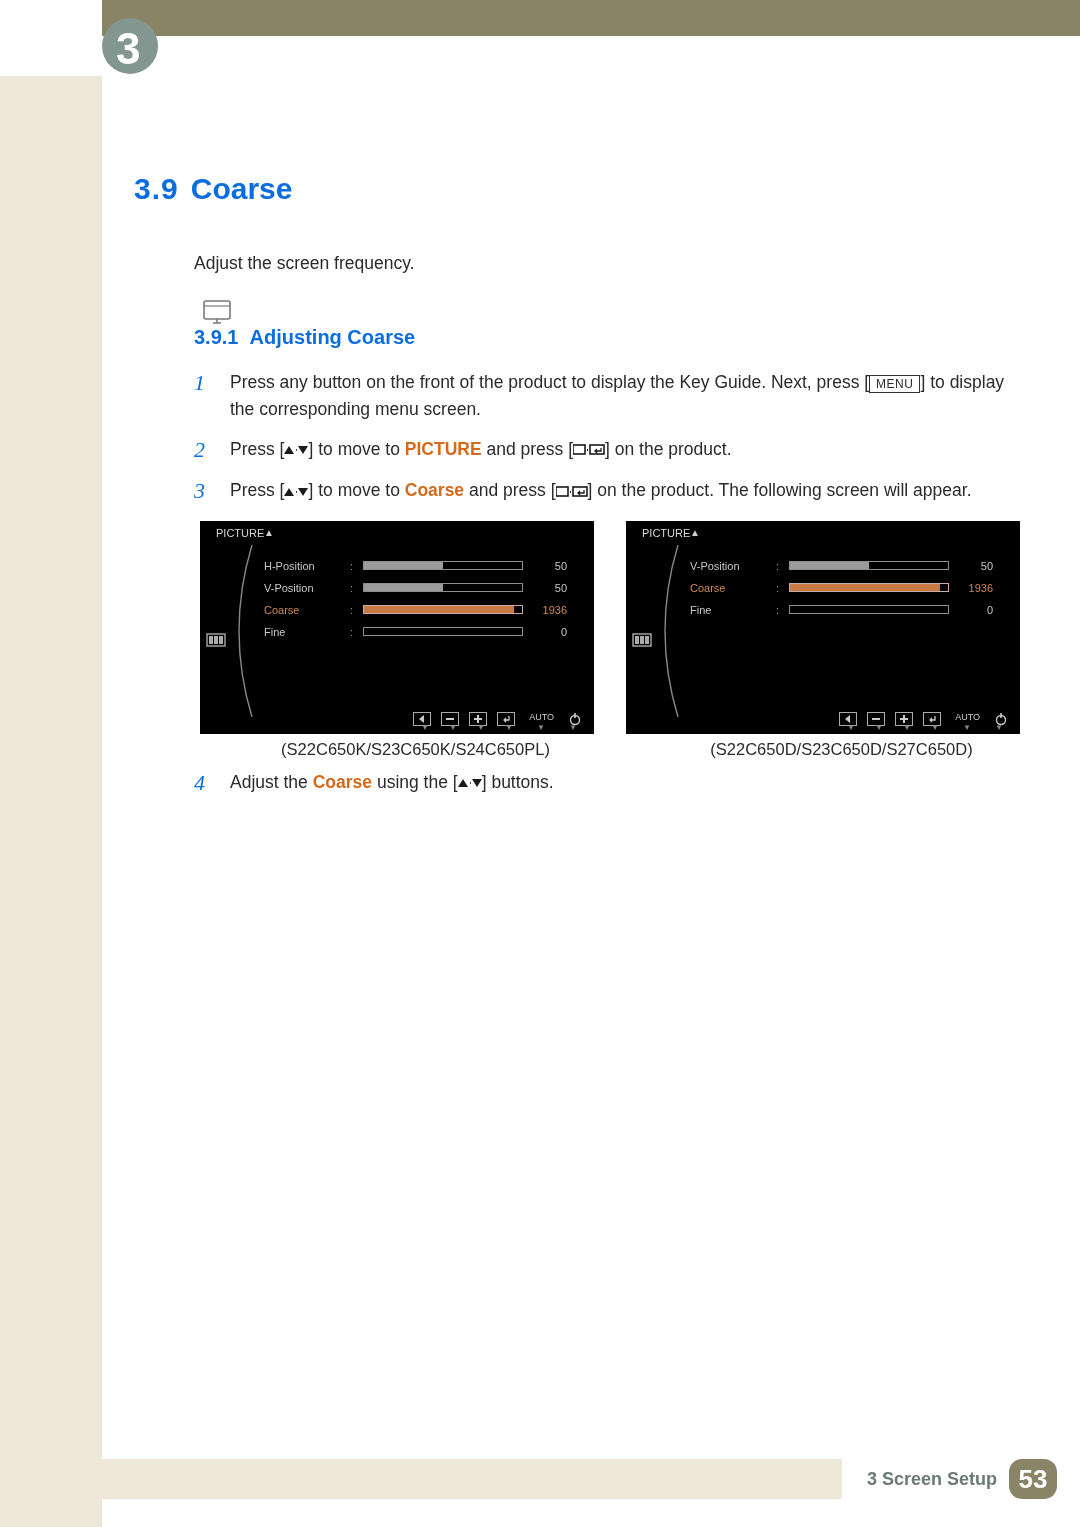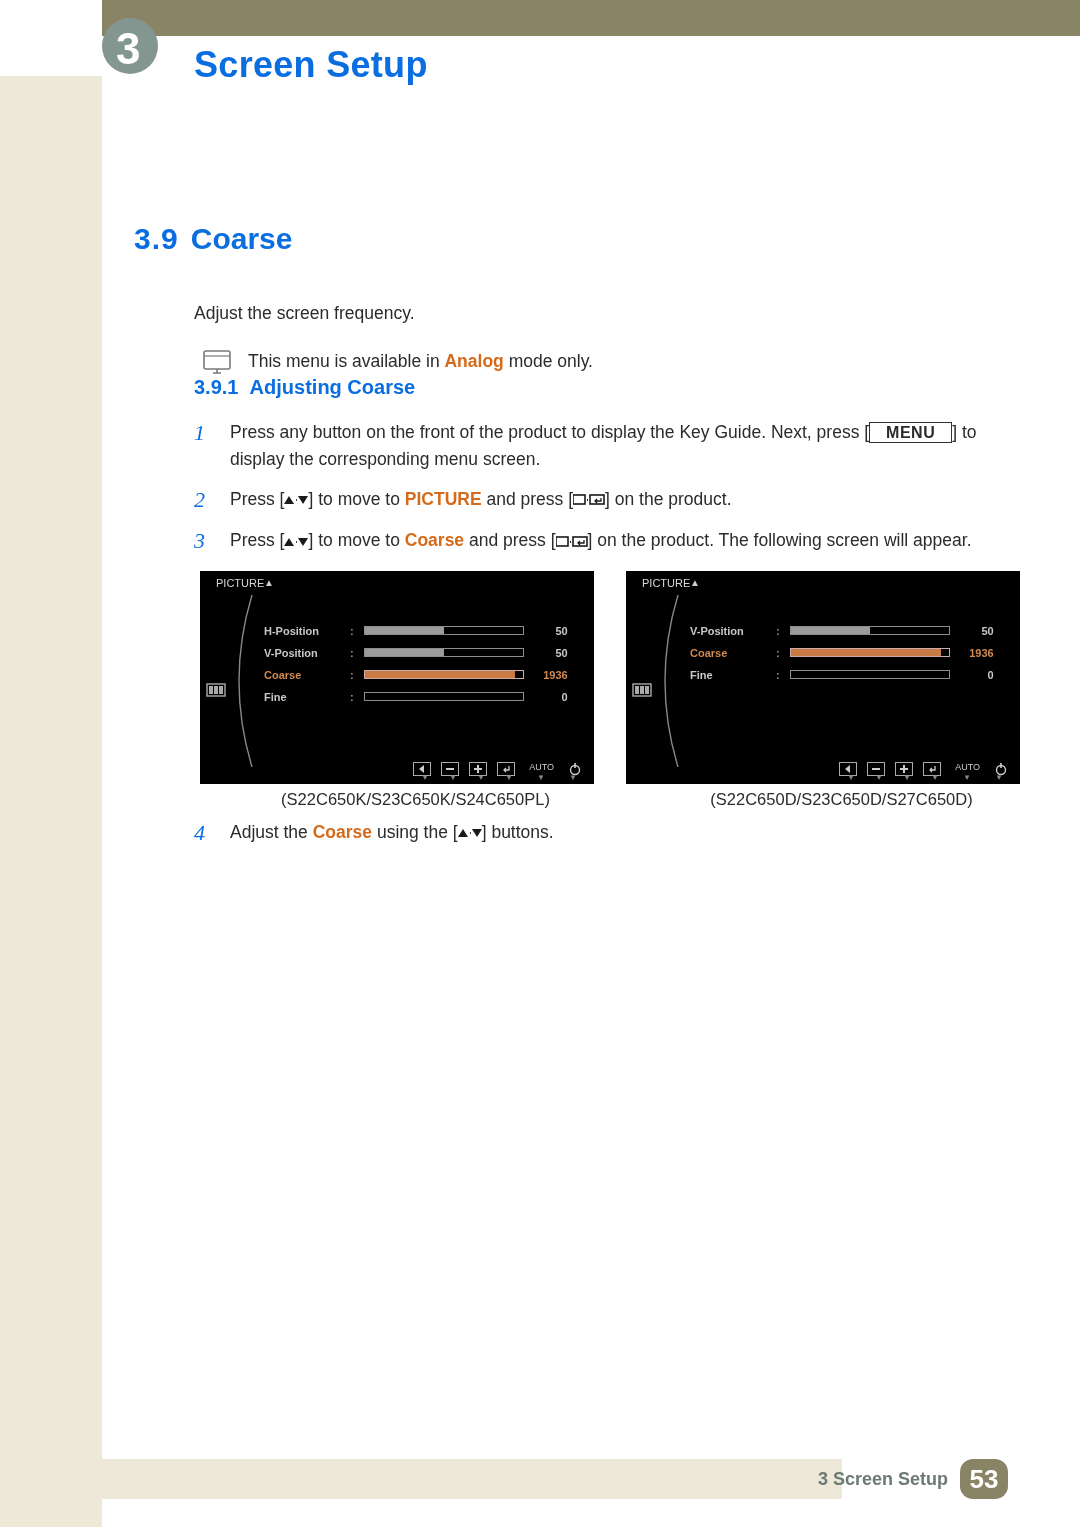--- a/index.html
+++ b/index.html
@@ -29,91 +29,87 @@
 
   .orange { color:#d46a1a; font-weight:600; }
 
   .sub-head { color:#0a6ee0; font-size:20px; font-weight:600; margin-left:0; }
 
   ol.steps { list-style:none; margin-top:20px; }
   ol.steps > li { display:flex; gap:18px; margin-bottom:14px; }
   .step-num { color:#0a6ee0; font-size:22px; font-style:italic; font-family:"Times New Roman",serif; width:18px; flex-shrink:0; line-height:1.25; }
   .step-text { flex:1; }
 
-  .kbd { border:1.5px solid #333; padding:1px 16px; font-size:16px; font-weight:bold; font-family:Arial; letter-spacing:.5px; }
+  .kbd { border:1.5px solid #333; padding:1px 6px; font-size:12px; font-weight:normal; font-family:Arial; letter-spacing:.5px; }
   .isvg { display:inline-block; vertical-align:middle; }
   .isvg svg { display:block; }
 
   .osd-row { display:flex; gap:32px; margin:16px 0 6px 6px; }
   .osd-col { display:flex; flex-direction:column; align-items:center; gap:6px; }
   .osd { width:394px; height:213px; background:#000; color:#c8c8c8; font-size:11px; position:relative; font-family:Arial; }
   .osd-title { position:absolute; top:6px; left:16px; font-size:11px; color:#d8d8d8; }
   .osd-top-arrow { position:absolute; top:6px; left:64px; color:#cfcfcf; font-size:10px; }
   .osd-curve { position:absolute; top:24px; left:22px; width:36px; height:172px; }
   .osd-curve svg { width:36px; height:172px; }
   .osd-side-icon { position:absolute; top:112px; left:6px; width:20px; height:14px; }
   .osd-side-icon svg { width:20px; height:14px; }
-  .osd-items { position:absolute; top:49px; left:64px; right:12px;font-weight:bold; }
+  .osd-items { position:absolute; top:34px; left:64px; right:12px; }
   .osd-item { display:flex; align-items:center; height:22px; gap:8px; }
   .osd-label { width:78px; font-size:11px; }
   .osd-colon { color:#999; font-size:11px; margin-right:2px; }
   .osd-bar { height:9px; border:1px solid #8d8d8d; position:relative; flex:1; max-width:160px; }
   .osd-bar-fill { position:absolute; top:0; left:0; bottom:0; background:#9b9b9b; }
   .osd-bar.hi { border-color:#caa; }
   .osd-bar.hi .osd-bar-fill { background:#c97b46; }
   .osd-val { width:36px; text-align:right; font-size:11px; }
   .osd-val.hi { color:#d08a50; }
   .osd-label.hi { color:#d08a50; }
   .osd-btnrow { position:absolute; bottom:8px; right:12px; display:flex; gap:10px; align-items:flex-start; }
   .obtn { width:18px; height:14px; border:1px solid #aaa; display:flex; align-items:center; justify-content:center; }
   .obtn svg { width:10px; height:8px; }
   .osd-auto { font-size:9px; color:#ccc; padding:0 4px; }
   .osd-power { width:14px; height:14px; display:flex; align-items:center; justify-content:center; }
   .osd-dots { position:absolute; bottom:2px; right:12px; display:flex; gap:10px; }
   .osd-dots span { width:18px; text-align:center; color:#888; font-size:9px; }
   .osd-caption { color:#2b2b2b; font-size:16.5px;margin-left:37px; }
 
-  .footer { position:absolute; bottom:28px; left:102px; right:0; display:flex; justify-content:flex-end; align-items:center; padding-right:72px; gap:12px; }
+  .footer { position:absolute; bottom:28px; left:102px; right:0; display:flex; justify-content:flex-end; align-items:center; padding-right:23px; gap:12px; }
   .foot-band { position:absolute; bottom:28px; left:102px; width:740px; height:40px; background:#eee8d8; }
   .foot-chap { color:#6b7a73; font-size:18px; font-weight:600; }
   .foot-page-box { background:#8a8467; color:#fff; font-weight:bold; font-size:26px; width:48px; height:40px; display:flex; align-items:center; justify-content:center;border-radius:13px; }
 </style>
 </head>
 <body>
 
 <div class="page">
   <div class="top-band"></div>
   <div class="top-white"></div>
   <div class="left-sidebar"></div>
   <div class="left-top-white"></div>
 
   <div class="chapter-icon"></div>
   <div class="chapter-num-overlay">3</div>
 
   <div class="main">
-    <div class="chapter-title">Screen Setup</div>
 
     <div class="sec-head">
       <div class="sec-num">3.9</div>
       <div class="sec-title">Coarse</div>
     </div>
 
     <div class="body-text mt-lead">Adjust the screen frequency.</div>
 
     <div class="note-row">
       <span class="note-icon">
         <svg viewBox="0 0 28 24">
             <rect x="1" y="1" width="26" height="18" rx="2" fill="none" stroke="#7a7a7a" stroke-width="1.6"></rect>
             <path d="M1 6 H27" stroke="#7a7a7a" stroke-width="1.2"></path>
             <path d="M10 23 H18 M14 19 V23" stroke="#7a7a7a" stroke-width="1.6"></path>
           </svg>
       </span>
-      <div class="body-text">
-        <span>This menu is available in </span><span class="orange">Analog</span><span> mode only.</span>
-      </div>
     </div>
 
     <div class="sub-head">
       <span>3.9.1</span>&nbsp;&nbsp;<span>Adjusting Coarse</span>
     </div>
 
     <ol class="steps">
       <li>
         <span class="step-num">1</span>
         <span class="step-text body-text">

